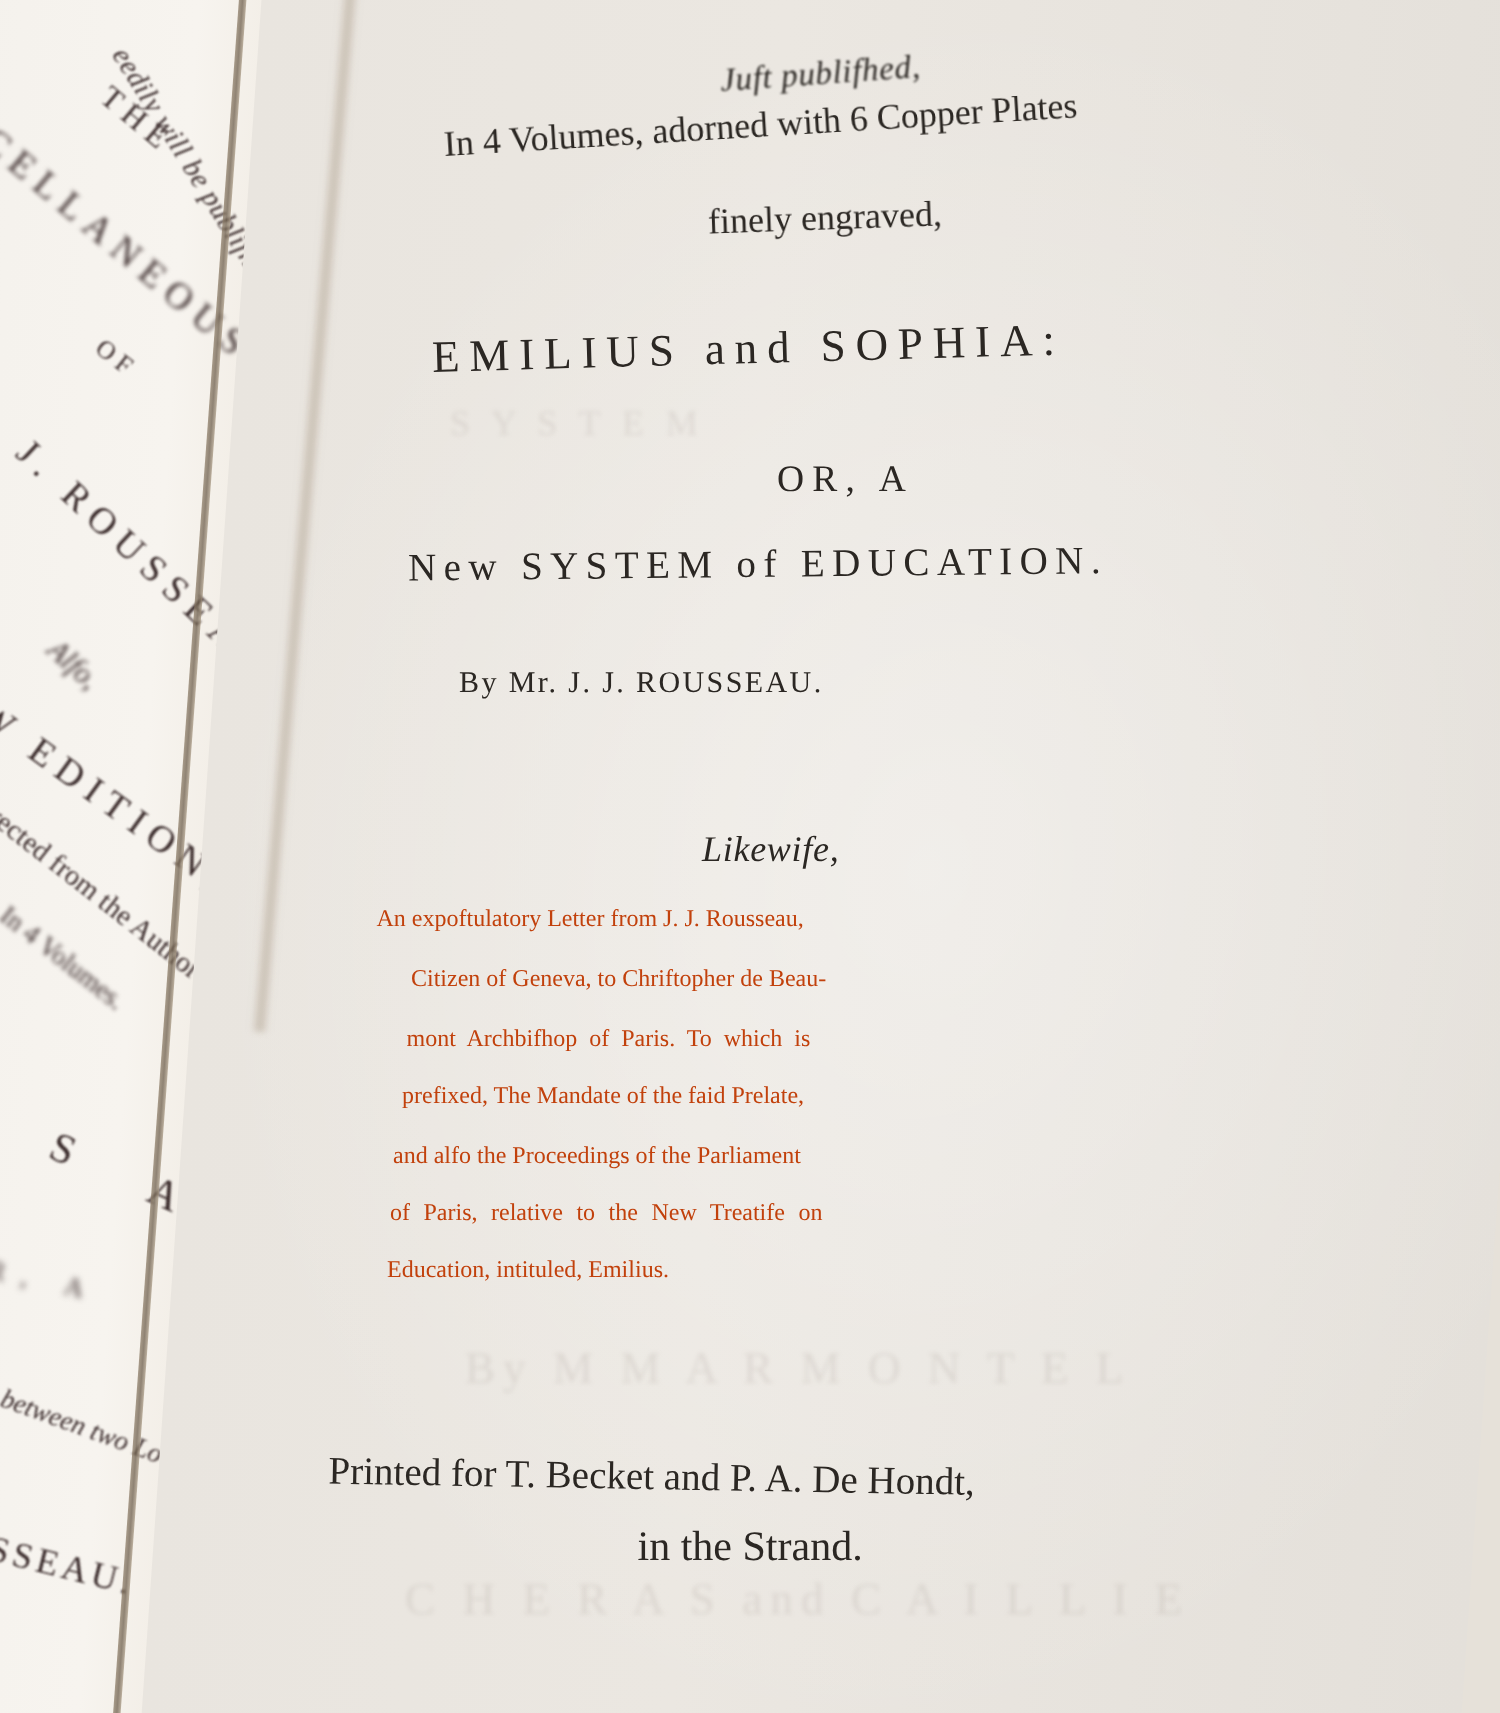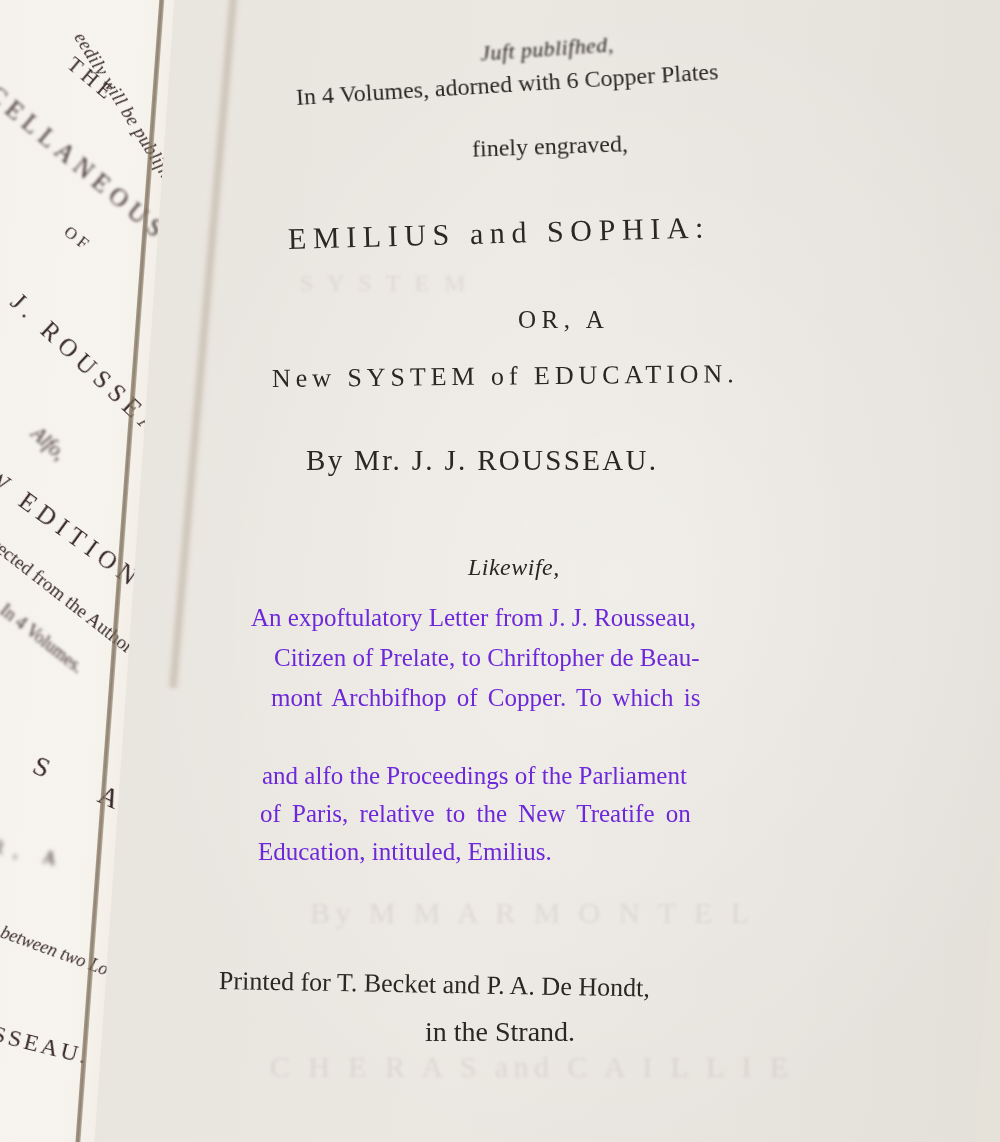--- a/index.html
+++ b/index.html
@@ -42,21 +42,21 @@
     
     .lt { position: absolute; white-space: nowrap; color: #3a2b2b; letter-spacing: 0.25em; }
     .blur1 { filter: blur(0.6px); }
     .blur2 { filter: blur(1.4px); }
     .blur3 { filter: blur(2.2px); }
     .it { font-style: italic; letter-spacing: 0.02em; }
 
     
     .rt { position: absolute; white-space: nowrap; text-align: center; color: #2b2723; }
     .caps { letter-spacing: 0.22em; }
-    .body-line { position: absolute; white-space: nowrap; font-size: 25px; color: #6d28d9; }
+    .body-line { position: absolute; white-space: nowrap; font-size: 16px; color: #c2410c; }
     .show-through { position: absolute; white-space: nowrap; color: rgba(120,110,100,0.13); filter: blur(1.5px); letter-spacing: 0.18em; }
   </style>
 </head>
 <body>
 
 <div class="scene">
 
   <div class="left-page"></div>
 
   <div class="lt it blur1" style="left:88px; top:28px; font-size:19px; transform: rotate(58deg); transform-origin:left top;">eedily will be publifhed,</div>
@@ -100,27 +100,28 @@
   </div>
 
   <div class="rt" style="left:472px; top:133px; font-size:24px; filter: blur(0.4px); transform: rotate(-2deg);">finely engraved,</div>
 
   <div class="rt caps" style="left:288px; top:222px; font-size:30px; transform: rotate(-1.6deg); transform-origin:left center;">EMILIUS and SOPHIA:</div>
 
   <div class="rt caps" style="left:494px; top:306px; font-size:25px;margin-left:24px;">OR, A</div>
 
   <div class="rt caps" style="left:272px; top:364px; font-size:26px; letter-spacing:0.19em; transform: rotate(-0.6deg); transform-origin:left center;">New SYSTEM of EDUCATION.</div>
 
-  <div class="rt" style="left:306px; top:444px; font-size:29px; letter-spacing:0.08em;">By Mr. J. J. ROUSSEAU.</div>
+  <div class="rt" style="left:306px; top:444px; font-size:20px; letter-spacing:0.08em;">By Mr. J. J. ROUSSEAU.</div>
 
   <div class="rt it" style="left:468px; top:554px; font-size:24px;">Likewife,</div>
 
   <div class="body-line" style="left:251px; top:604px;">An expoftulatory Letter from J. J. Rousseau,</div>
-  <div class="body-line" style="left:274px; top:644px;">Citizen of Prelate, to Chriftopher de Beau-</div>
-  <div class="body-line" style="left:271px; top:684px; word-spacing:4px;">mont Archbifhop of Copper.  To which is</div>
+  <div class="body-line" style="left:274px; top:644px;">Citizen of Geneva, to Chriftopher de Beau-</div>
+  <div class="body-line" style="left:271px; top:684px; word-spacing:4px;">mont Archbifhop of Paris.  To which is</div>
+  <div class="body-line" style="left:268px; top:722px;">prefixed, The Mandate of the faid Prelate,</div>
   <div class="body-line" style="left:262px; top:762px;text-align:right;">and alfo the Proceedings of the Parliament</div>
   <div class="body-line" style="left:258px; top:838px;">Education, intituled, Emilius.</div>
   <div class="body-line" style="left:260px; top:800px; word-spacing:5px;">of Paris, relative to the New Treatife on</div>
 
   <div class="rt" style="left:219px; top:966px; font-size:26px; transform: rotate(1deg); transform-origin:left center;">Printed for T. Becket and P. A. De Hondt,</div>
 
   <div class="rt" style="left:425px; top:1016px; font-size:28px;">in the Strand.</div>
 </div>
 
 </body></html>

